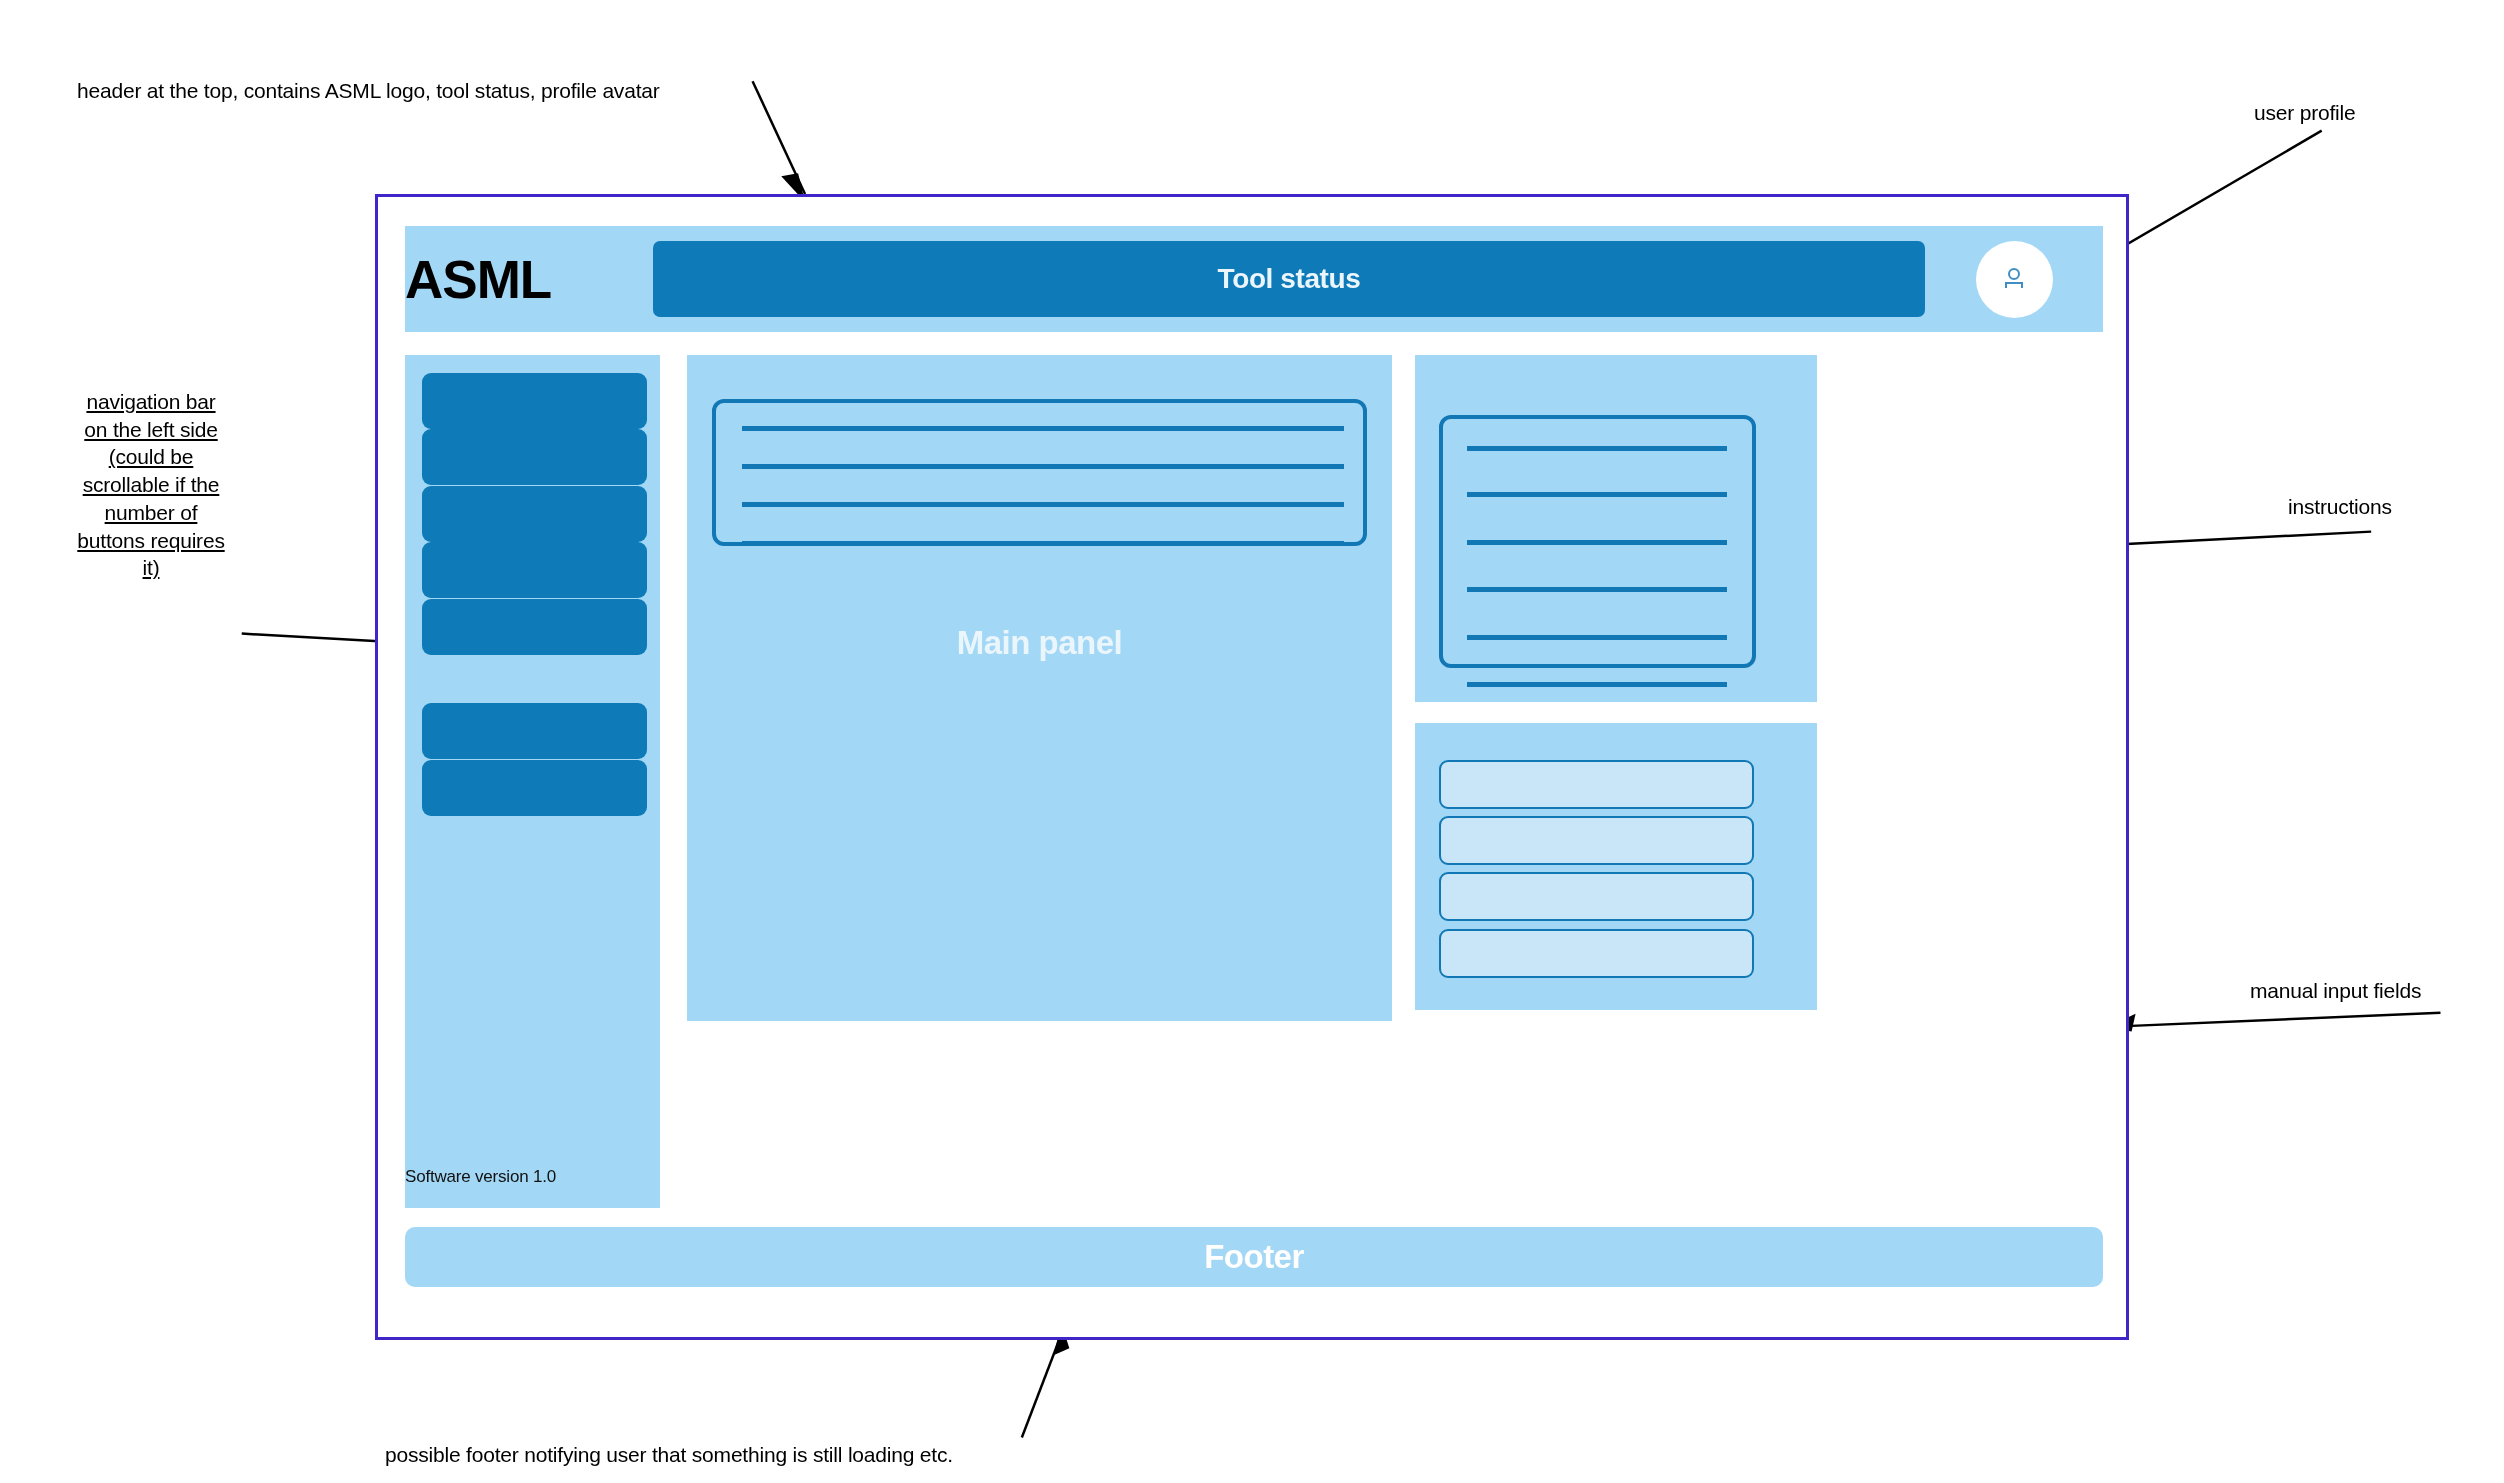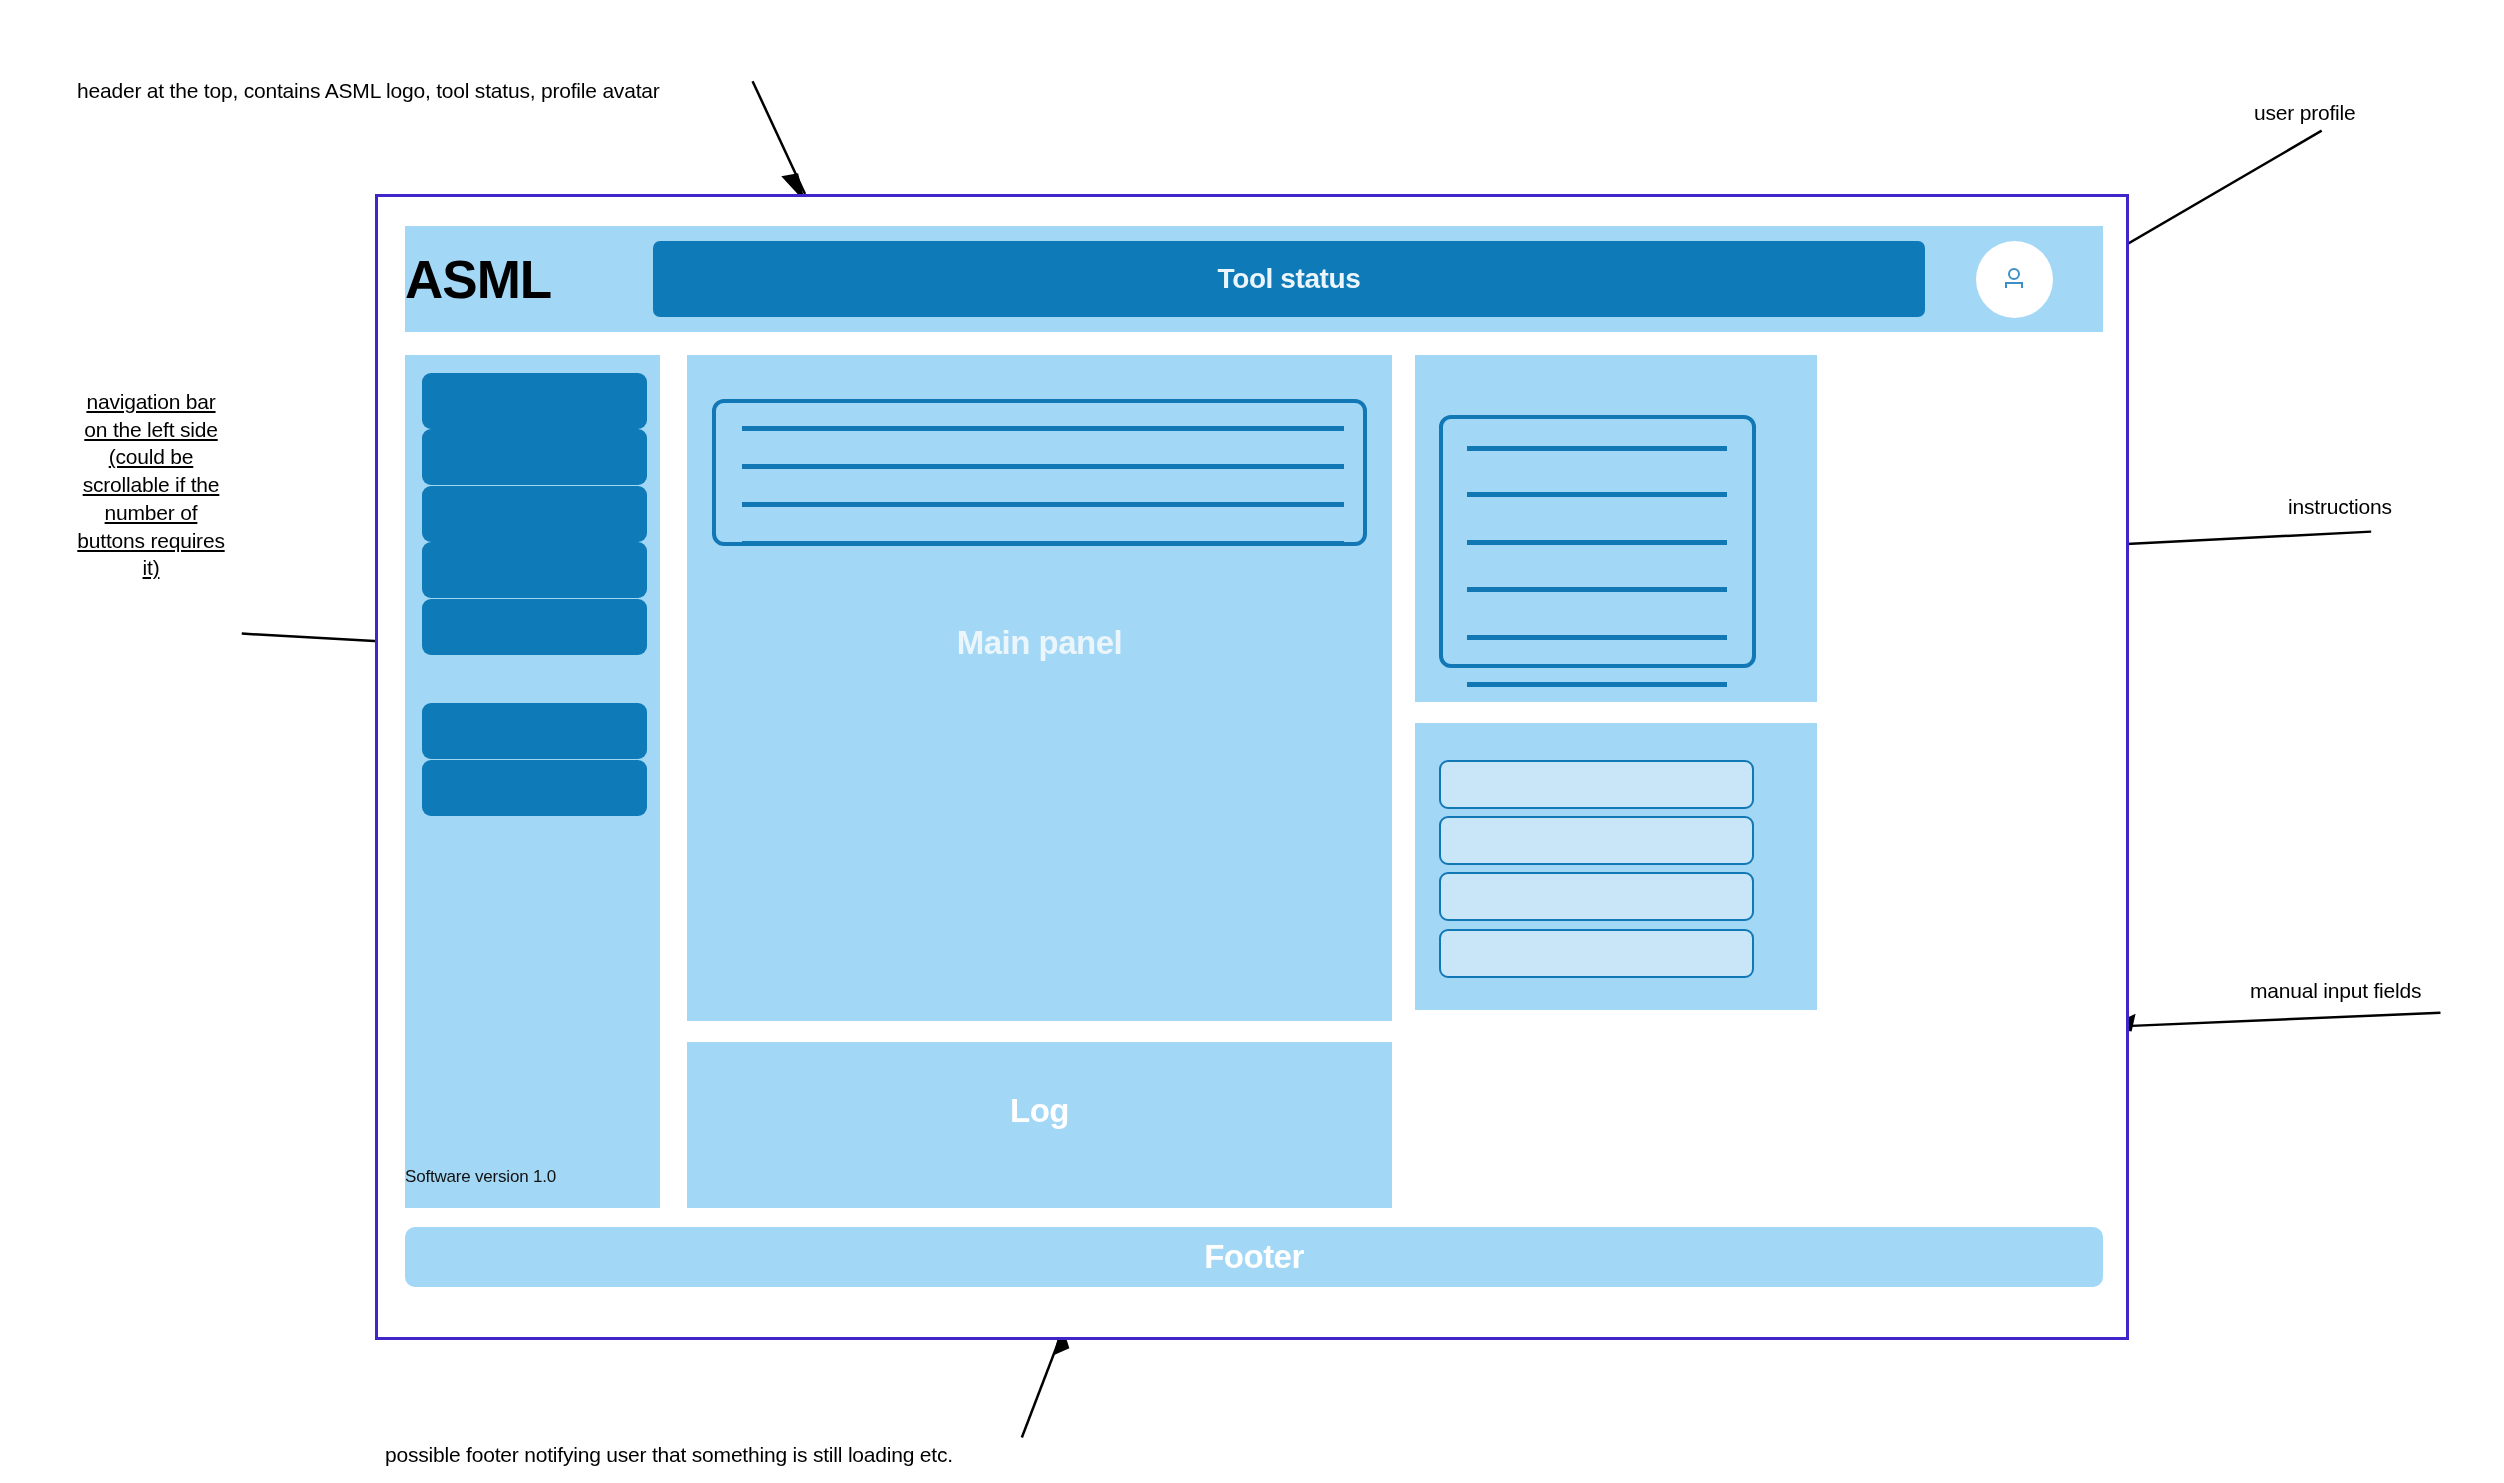--- a/index.html
+++ b/index.html
@@ -333,23 +333,20 @@
     <div class="main-col">
       <div class="main-panel">
         <div class="main-card">
           <div class="card-line" style="top:23px;"></div>
           <div class="card-line" style="top:61px;"></div>
           <div class="card-line" style="top:99px;"></div>
           <div class="card-line" style="top:138px;"></div>
         </div>
         <div class="main-label">Main panel</div>
       </div>
-      <div class="log-panel">
-        <div class="log-label">Log</div>
-      </div>
     </div>
 
     <div class="right-col">
       <div class="instructions-panel">
         <div class="instructions-card">
           <div class="instr-line" style="top:27px;"></div>
           <div class="instr-line" style="top:73px;"></div>
           <div class="instr-line" style="top:121px;"></div>
           <div class="instr-line" style="top:168px;"></div>
           <div class="instr-line" style="top:216px;"></div>

